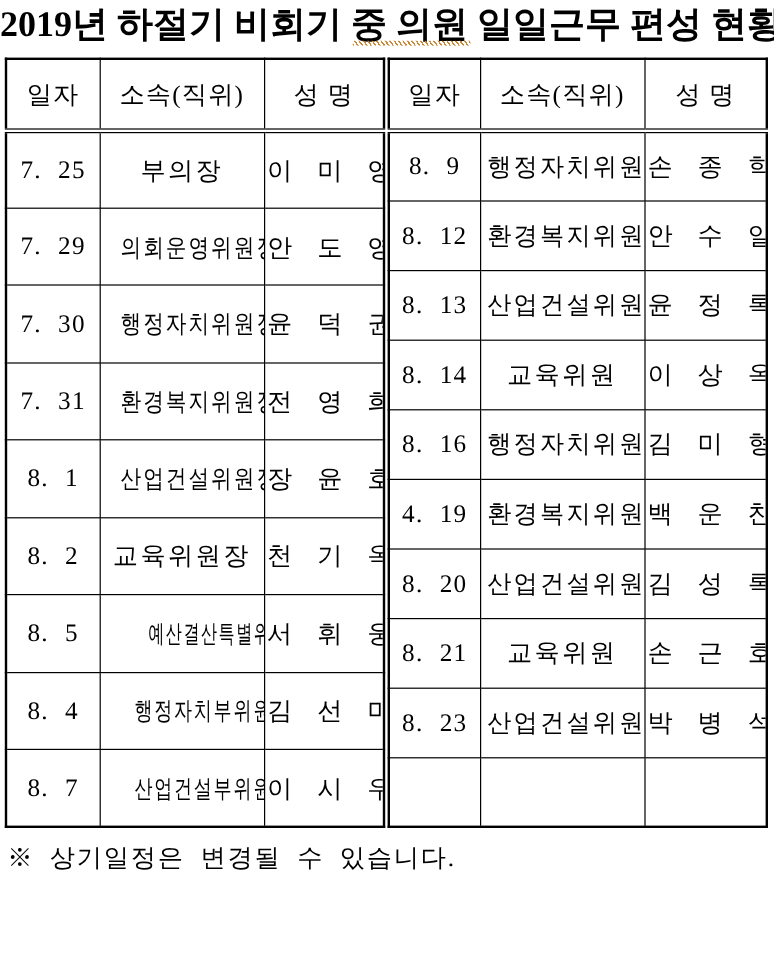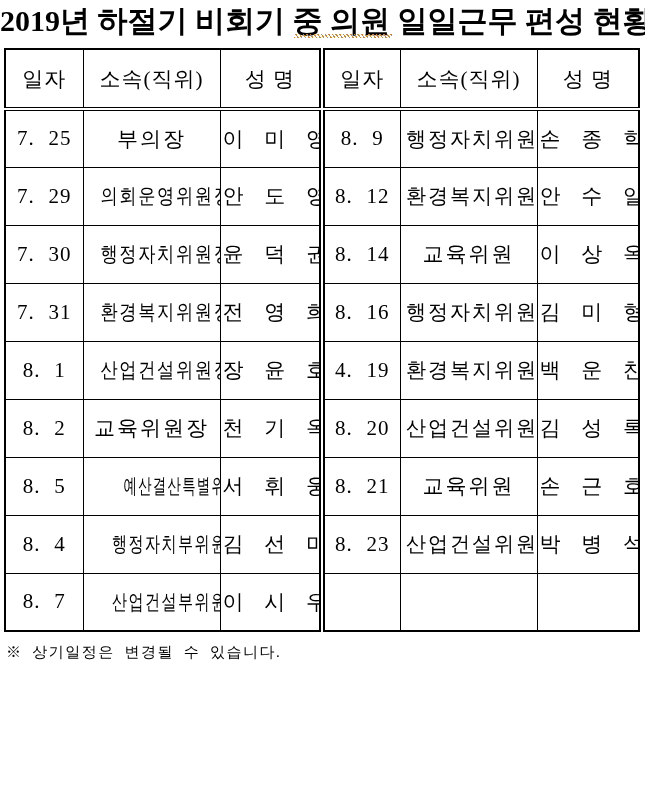--- a/index.html
+++ b/index.html
@@ -73,21 +73,21 @@
     display:inline-block;
     white-space:nowrap;
     transform-origin:center center;
   }
   td.cell-date .cell-text{letter-spacing:1px;word-spacing:0.35em;}
   td.cell-affiliation .cell-text{letter-spacing:2px;}
   td.cell-name .cell-text{letter-spacing:2px;word-spacing:0.55em;}
   
   .footnote{
     margin:11px 0 0 6px;
-    font-size:15px;
+    font-size:21px;
     letter-spacing:1.5px;
     word-spacing:0.3em;
     white-space:nowrap;
   }
 </style>
 </head>
 <body>
 
 <div class="title"><span>2019년 하절기 비회기 </span><span class="squiggle">중 의원</span><span> 일일근무 편성 현황</span></div>
 
@@ -173,20 +173,25 @@
           <td class="cell cell-date"><span class="cell-text">8. 9</span></td>
           <td class="cell cell-affiliation"><span class="cell-text" style="transform: scaleX(0.957);">행정자치위원</span></td>
           <td class="cell cell-name"><span class="cell-text">손 종 학</span></td>
         </tr>
         <tr>
           <td class="cell cell-date"><span class="cell-text">8. 12</span></td>
           <td class="cell cell-affiliation"><span class="cell-text" style="transform: scaleX(0.957);">환경복지위원</span></td>
           <td class="cell cell-name"><span class="cell-text">안 수 일</span></td>
         </tr>
         <tr>
+          <td class="cell cell-date"><span class="cell-text">8. 13</span></td>
+          <td class="cell cell-affiliation"><span class="cell-text" style="transform: scaleX(0.957);">산업건설위원</span></td>
+          <td class="cell cell-name"><span class="cell-text">윤 정 록</span></td>
+        </tr>
+        <tr>
           <td class="cell cell-date"><span class="cell-text">8. 14</span></td>
           <td class="cell cell-affiliation"><span class="cell-text">교육위원</span></td>
           <td class="cell cell-name"><span class="cell-text">이 상 옥</span></td>
         </tr>
         <tr>
           <td class="cell cell-date"><span class="cell-text">8. 16</span></td>
           <td class="cell cell-affiliation"><span class="cell-text" style="transform: scaleX(0.957);">행정자치위원</span></td>
           <td class="cell cell-name"><span class="cell-text">김 미 형</span></td>
         </tr>
         <tr>

